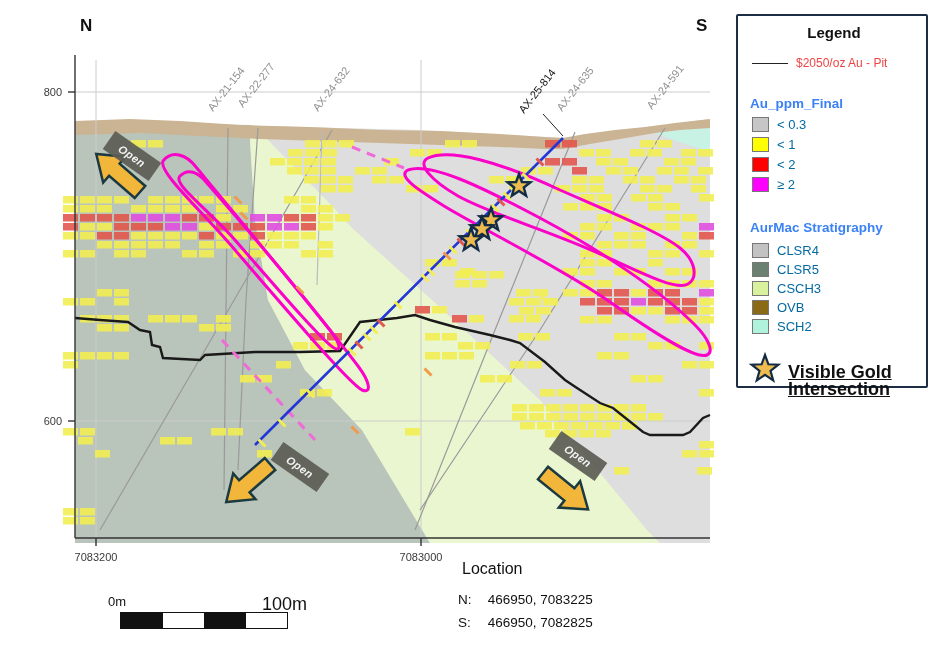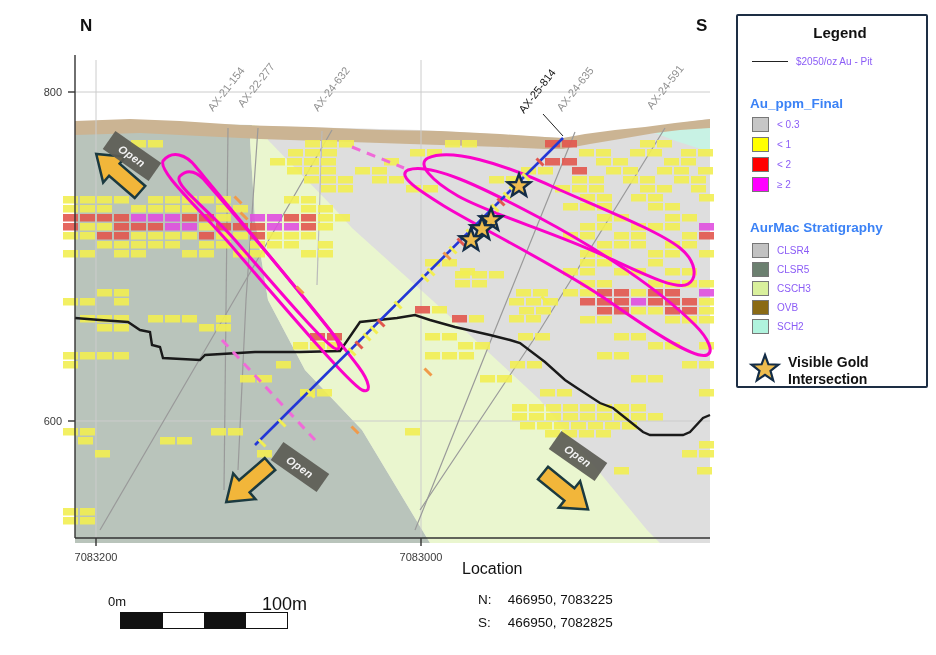--- a/index.html
+++ b/index.html
@@ -6,43 +6,43 @@
   #stage{position:relative;width:936px;height:655px;background:#ffffff;overflow:hidden;}
   svg text{font-family:"Liberation Sans",sans-serif;}
   .cardinal{font-size:17px;font-weight:bold;fill:#111;}
   .ticklab{font-size:11px;fill:#3a3a3a;}
   .dhlab{font-size:11px;fill:#8f8f8f;}
   .dhlab.black{fill:#111;}
   .openlab{font-size:11px;font-weight:bold;font-style:italic;fill:#f2f2f2;letter-spacing:.5px;}
   
   #legend{position:absolute;left:736px;top:14px;width:188px;height:370px;background:#fff;
           border:2.5px solid #1d2e44;border-radius:2px;}
-  #legend .lg-title{position:absolute;top:8px;left:8px;width:100%;text-align:center;
+  #legend .lg-title{position:absolute;top:8px;left:2px;width:100%;text-align:center;
           font-size:15px;font-weight:bold;color:#111;}
   .pit-row{position:absolute;top:40px;left:14px;display:flex;align-items:center;}
   .pit-line{width:36px;height:0;border-top:1.6px solid #222;margin-right:8px;}
-  .pit-text{font-size:10px;color:#8b5cf6;}
+  .pit-text{font-size:12px;color:#ef4444;}
   .sec-title{position:absolute;left:12px;font-size:13.5px;font-weight:bold;color:#3b82f6;}
   .lg-item{position:absolute;left:14px;display:flex;align-items:center;height:16px;}
   .swatch{width:15px;height:13px;border:1px solid #777;margin-right:8px;flex:0 0 auto;}
-  .lg-item span{font-size:10px;color:#8b5cf6;}
+  .lg-item span{font-size:13px;color:#0369a1;}
   .vg-row{position:absolute;left:10px;top:336px;display:flex;align-items:flex-start;}
-  .vg-text{font-size:14px;font-weight:bold;color:#111;line-height:17px;margin-left:6px;margin-top:2px;}
+  .vg-text{font-size:18px;font-weight:bold;color:#111;line-height:17px;margin-left:6px;margin-top:12px;text-decoration:underline;}
   
   .ft{position:absolute;color:#111;}
   #scale-text{left:130px;top:551px;width:160px;text-align:center;font-size:14px;}
   #vert-text{left:110px;top:576px;width:200px;text-align:center;font-size:14px;}
   #bar-left{left:108px;top:594px;font-size:13px;}
   #bar-right{left:262px;top:594px;font-size:18px;}
   #scalebar{position:absolute;left:120px;top:612px;width:166px;height:15px;border:1.5px solid #111;
             display:flex;}
   #scalebar div{flex:1 1 auto;}
   .sb-b{background:#111;} .sb-w{background:#fff;}
   #loc-title{left:462px;top:560px;font-size:16px;font-weight:normal;}
-  .loc-row{position:absolute;left:478px;font-size:13.5px;color:#111;}
+  .loc-row{position:absolute;left:458px;font-size:13.5px;color:#111;}
   .loc-row .k{display:inline-block;width:26px;}
 </style>
 </head>
 <body>
 
 <div id="stage">
 
 <svg id="map-svg" width="936" height="655" viewBox="0 0 936 655">
 
   <text class="cardinal" x="80" y="31">N</text>

